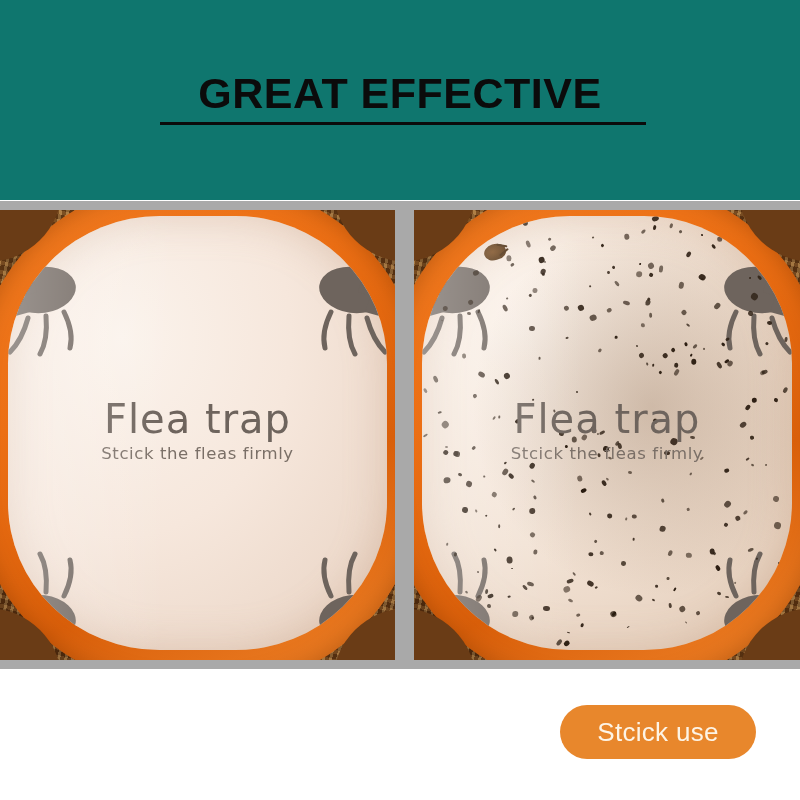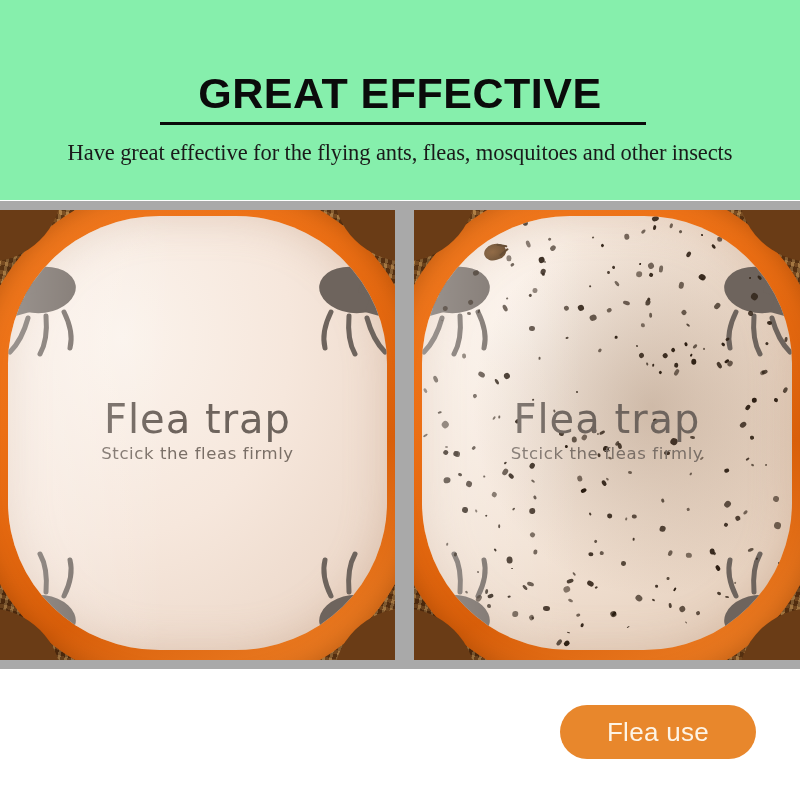--- a/index.html
+++ b/index.html
@@ -15,21 +15,21 @@
     font-family: "Liberation Sans", sans-serif;
     position: relative;
   }
 
   
   .header {
     position: absolute;
     left: 0; top: 0;
     width: 800px;
     height: 200px;
-    background: #86efac;
+    background: #0f766e;
   }
   .title-wrap {
     position: absolute;
     left: 0; top: 72px;
     width: 800px;
     text-align: center;
   }
   .title {
     display: inline-block;
     font-family: "Liberation Sans", sans-serif;
@@ -241,21 +241,20 @@
   .pill-after  { left: 560px; width: 196px; }
 </style>
 </head>
 <body>
 
 <div class="header">
   <div class="title-wrap">
     <span class="title">GREAT EFFECTIVE</span>
   </div>
   <div class="title-rule"></div>
-  <div class="subtitle">Have great effective for the flying ants, fleas, mosquitoes and other insects</div>
 </div>
 
 <div class="photo-strip">
 
   <div class="panel panel-left">
     <div class="panel-inner">
       <div class="carpet"></div>
       <div class="trap-frame">
         <div class="notch n-tl"></div>
         <div class="notch n-tr"></div>
@@ -672,14 +671,14 @@
         <div class="pad-text">
           <div class="pad-title">Flea trap</div>
           <div class="pad-sub">Stcick the fleas firmly</div>
         </div>
       </div>
     </div>
   </div>
 </div>
 
 <div class="footer">
-  <button class="pill pill-after">Flea use</button>
+  <button class="pill pill-after">Stcick use</button>
 </div>
 
 </body></html>

